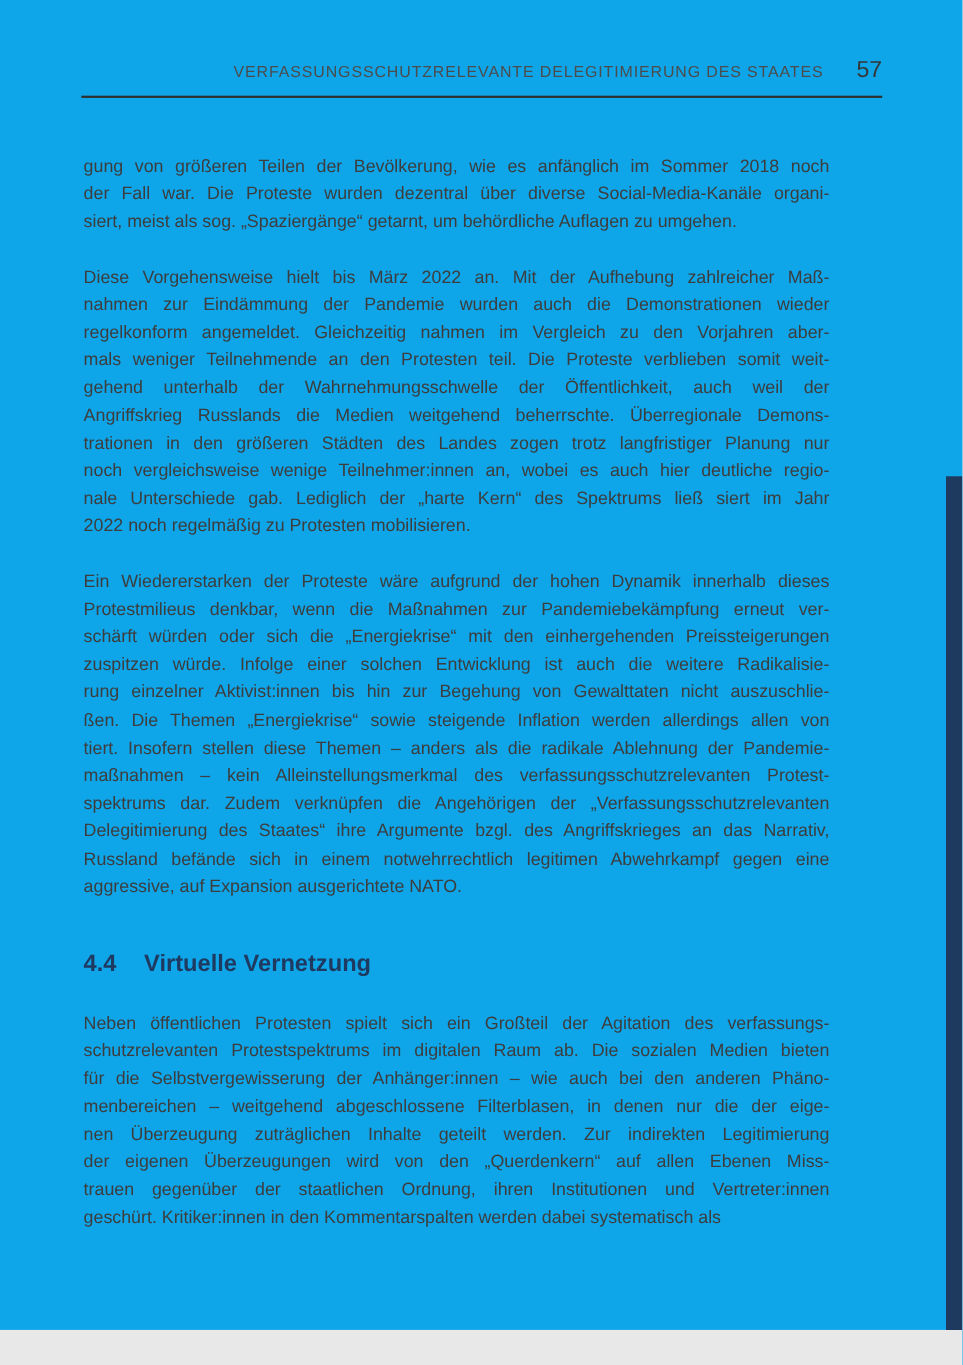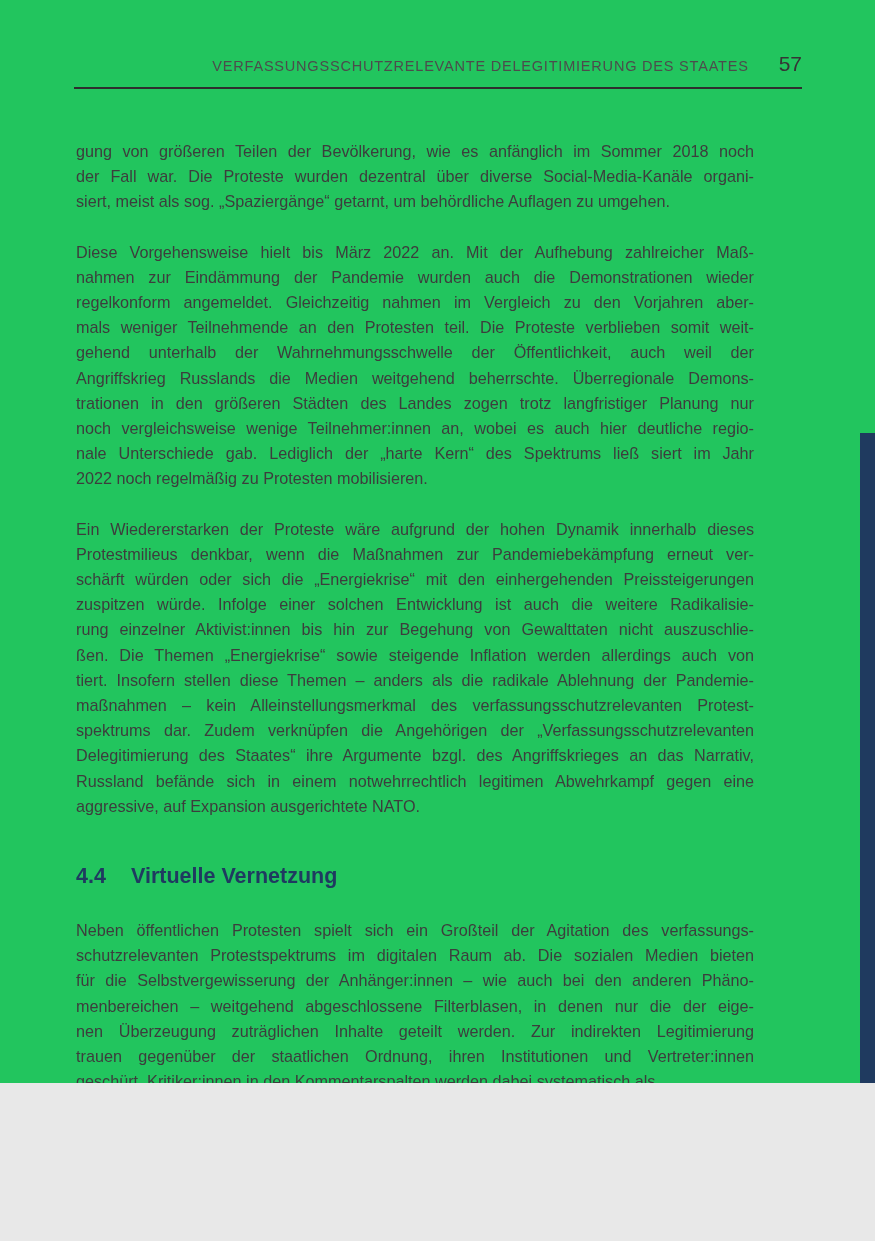--- a/index.html
+++ b/index.html
@@ -1,20 +1,20 @@
 <!DOCTYPE html>
 <html lang="de"><head>
 <meta charset="utf-8">
 <style>
   html, body { margin: 0; padding: 0; background: #e8e8e8; }
   .page {
     position: relative;
     width: 875px;
-    height: 1083px;
-    background: #22c55e;
+    height: 1209px;
+    background: #0ea5e9;
     overflow: hidden;
     font-family: "Liberation Sans", "DejaVu Sans", sans-serif;
   }
 
   
   .page-header {
     position: absolute;
     left: 74px;
     top: 52px;
     width: 728px;
@@ -109,40 +109,41 @@
         <div class="line">nale Unterschiede gab. Lediglich der „harte Kern“ des Spektrums ließ siert im Jahr</div>
         <div class="line last">2022 noch regelmäßig zu Protesten mobilisieren.</div>
       </div>
 
     <div class="para">
         <div class="line">Ein Wiedererstarken der Proteste wäre aufgrund der hohen Dynamik innerhalb dieses</div>
         <div class="line">Protestmilieus denkbar, wenn die Maßnahmen zur Pandemiebekämpfung erneut ver-</div>
         <div class="line">schärft würden oder sich die „Energiekrise“ mit den einhergehenden Preissteigerungen</div>
         <div class="line">zuspitzen würde. Infolge einer solchen Entwicklung ist auch die weitere Radikalisie-</div>
         <div class="line">rung einzelner Aktivist:innen bis hin zur Begehung von Gewalttaten nicht auszuschlie-</div>
-        <div class="line">ßen. Die Themen „Energiekrise“ sowie steigende Inflation werden allerdings auch von</div>
+        <div class="line">ßen. Die Themen „Energiekrise“ sowie steigende Inflation werden allerdings allen von</div>
         <div class="line">tiert. Insofern stellen diese Themen – anders als die radikale Ablehnung der Pandemie-</div>
         <div class="line">maßnahmen – kein Alleinstellungsmerkmal des verfassungsschutzrelevanten Protest-</div>
         <div class="line">spektrums dar. Zudem verknüpfen die Angehörigen der „Verfassungsschutzrelevanten</div>
         <div class="line">Delegitimierung des Staates“ ihre Argumente bzgl. des Angriffskrieges an das Narrativ,</div>
         <div class="line">Russland befände sich in einem notwehrrechtlich legitimen Abwehrkampf gegen eine</div>
         <div class="line last">aggressive, auf Expansion ausgerichtete NATO.</div>
       </div>
 
     <div class="section-heading" style="color: rgb(31, 58, 96);">
       <span class="section-number">4.4</span>
       <span class="section-title">Virtuelle Vernetzung</span>
     </div>
 
     <div class="para">
         <div class="line">Neben öffentlichen Protesten spielt sich ein Großteil der Agitation des verfassungs-</div>
         <div class="line">schutzrelevanten Protestspektrums im digitalen Raum ab. Die sozialen Medien bieten</div>
         <div class="line">für die Selbstvergewisserung der Anhänger:innen – wie auch bei den anderen Phäno-</div>
         <div class="line">menbereichen – weitgehend abgeschlossene Filterblasen, in denen nur die der eige-</div>
         <div class="line">nen Überzeugung zuträglichen Inhalte geteilt werden. Zur indirekten Legitimierung</div>
+        <div class="line">der eigenen Überzeugungen wird von den „Querdenkern“ auf allen Ebenen Miss-</div>
         <div class="line">trauen gegenüber der staatlichen Ordnung, ihren Institutionen und Vertreter:innen</div>
         <div class="line last">geschürt. Kritiker:innen in den Kommentarspalten werden dabei systematisch als</div>
       </div>
 
   </div>
 
   <div class="edge-bar" style="background-color: rgb(31, 58, 95);"></div>
 
 </div>
 

